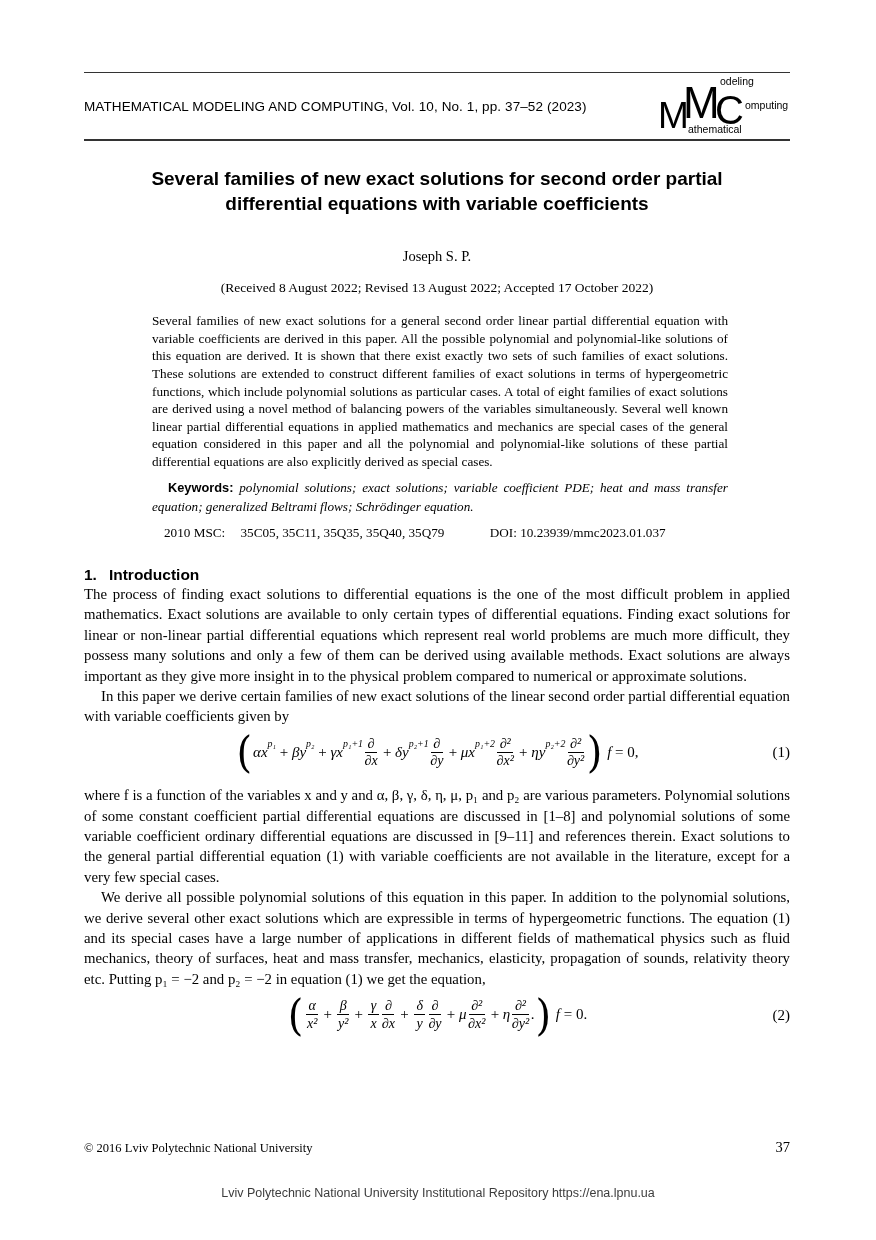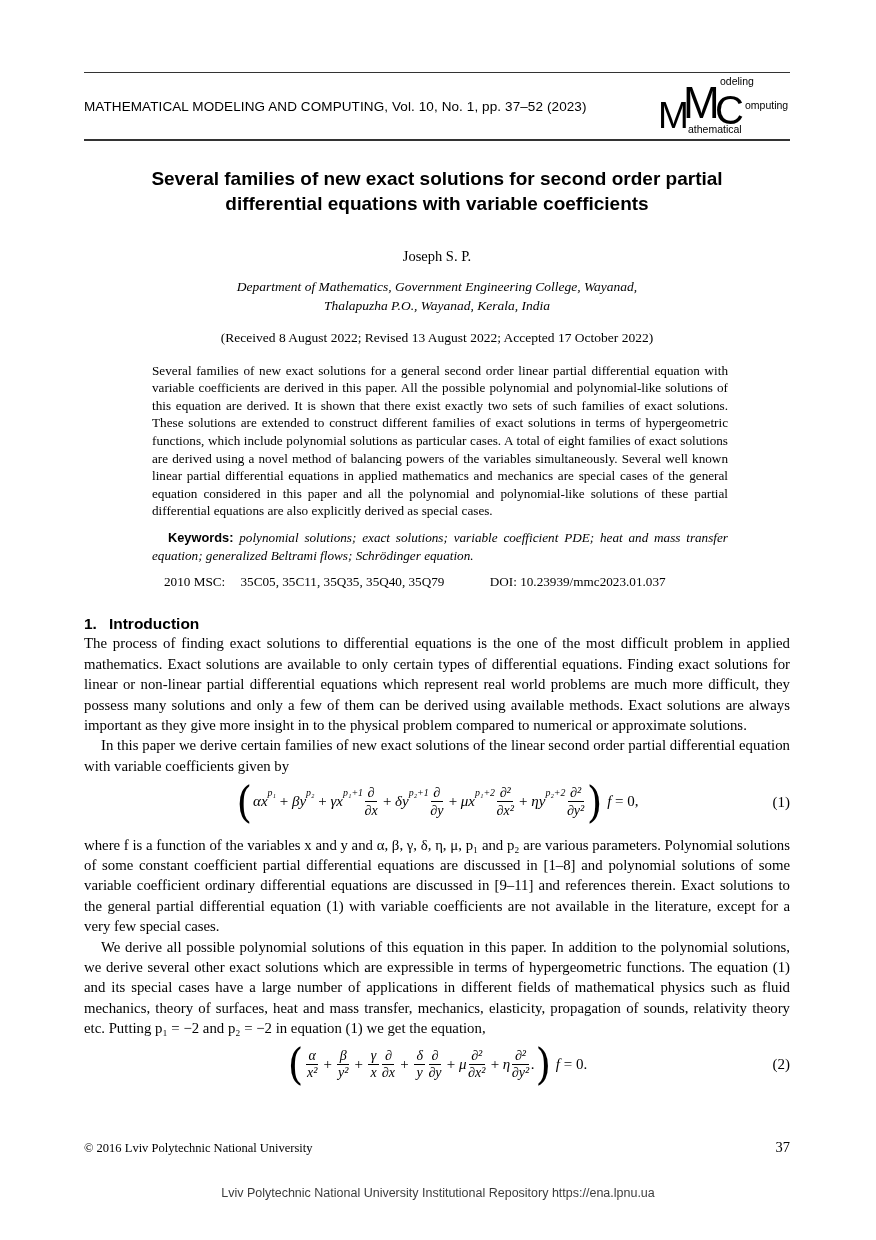--- a/index.html
+++ b/index.html
@@ -103,24 +103,20 @@
 
     <hr class="rule thick">
 
     <div class="paper-title">
       <div>Several families of new exact solutions for second order partial</div>
       <div>differential equations with variable coefficients</div>
     </div>
 
     <div class="author">Joseph S. P.</div>
 
-    <div class="affiliation">
-      <div>Department of Mathematics, Government Engineering College, Wayanad,</div>
-      <div>Thalapuzha P.O., Wayanad, Kerala, India</div>
-    </div>
 
     <div class="received">(Received 8 August 2022; Revised 13 August 2022; Accepted 17 October 2022)</div>
 
     <div class="abstract">Several families of new exact solutions for a general second order linear partial differential equation with variable coefficients are derived in this paper. All the possible polynomial and polynomial-like solutions of this equation are derived. It is shown that there exist exactly two sets of such families of exact solutions. These solutions are extended to construct different families of exact solutions in terms of hypergeometric functions, which include polynomial solutions as particular cases. A total of eight families of exact solutions are derived using a novel method of balancing powers of the variables simultaneously. Several well known linear partial differential equations in applied mathematics and mechanics are special cases of the general equation considered in this paper and all the polynomial and polynomial-like solutions of these partial differential equations are also explicitly derived as special cases.</div>
 
     <div class="kw first-line-indent">
       <span class="lbl">Keywords:</span>
       <span class="kw-text">polynomial solutions; exact solutions; variable coefficient PDE; heat and mass transfer equation; generalized Beltrami flows; Schrödinger equation.</span>
     </div>
 

